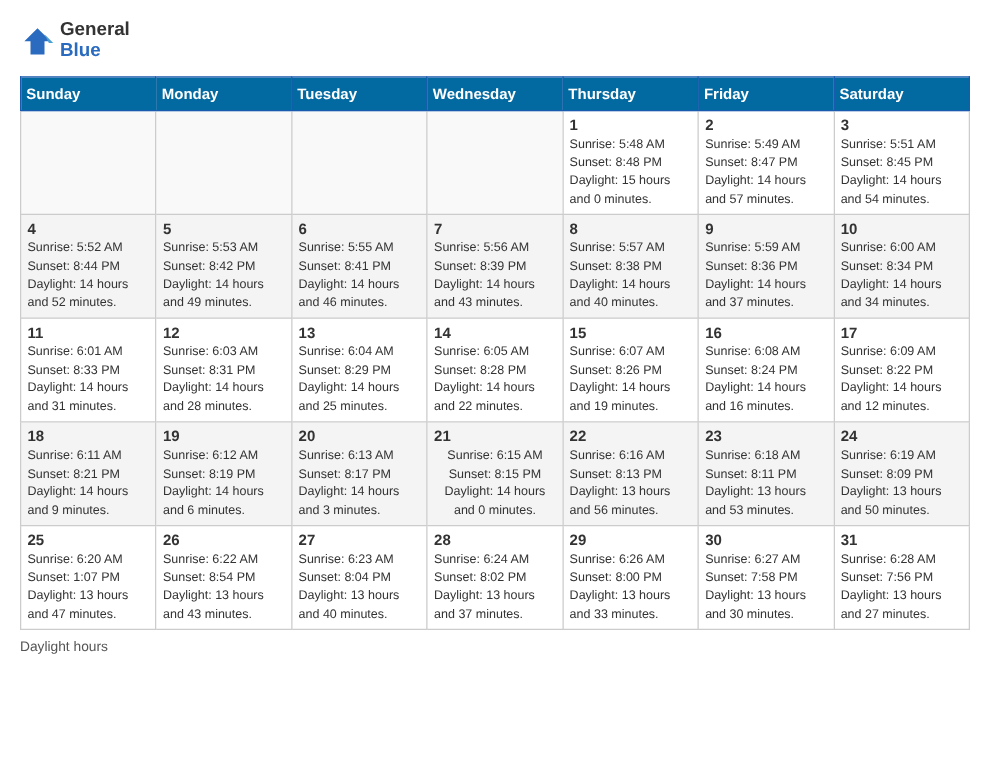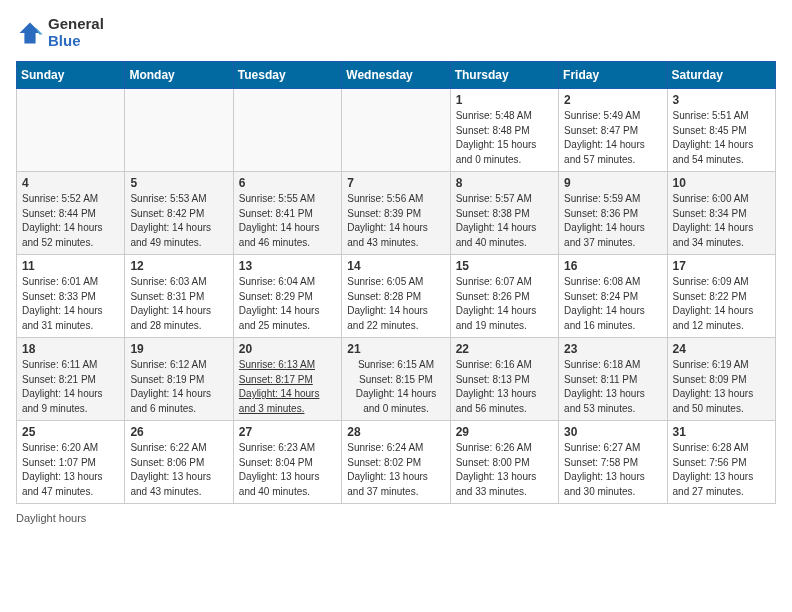--- a/index.html
+++ b/index.html
@@ -267,21 +267,21 @@
         </td>
         <td>
           <div class="day-number">19</div>
           <div class="day-info" style="white-space: pre-line;">Sunrise: 6:12 AM
 Sunset: 8:19 PM
 Daylight: 14 hours
 and 6 minutes.</div>
         </td>
         <td>
           <div class="day-number">20</div>
-          <div class="day-info" style="white-space: pre-line; text-decoration: underline;">Sunrise: 6:13 AM
+          <div class="day-info" style="white-space: pre-line;">Sunrise: 6:13 AM
 Sunset: 8:17 PM
 Daylight: 14 hours
 and 3 minutes.</div>
         </td>
         <td>
           <div class="day-number">21</div>
           <div class="day-info" style="white-space: pre-line; text-align: center;">Sunrise: 6:15 AM
 Sunset: 8:15 PM
 Daylight: 14 hours
 and 0 minutes.</div>
@@ -312,21 +312,21 @@
         <td>
           <div class="day-number">25</div>
           <div class="day-info" style="white-space: pre-line;">Sunrise: 6:20 AM
 Sunset: 1:07 PM
 Daylight: 13 hours
 and 47 minutes.</div>
         </td>
         <td>
           <div class="day-number">26</div>
           <div class="day-info" style="white-space: pre-line;">Sunrise: 6:22 AM
-Sunset: 8:06 PM
+Sunset: 8:54 PM
 Daylight: 13 hours
 and 43 minutes.</div>
         </td>
         <td>
           <div class="day-number">27</div>
           <div class="day-info" style="white-space: pre-line;">Sunrise: 6:23 AM
 Sunset: 8:04 PM
 Daylight: 13 hours
 and 40 minutes.</div>
         </td>

